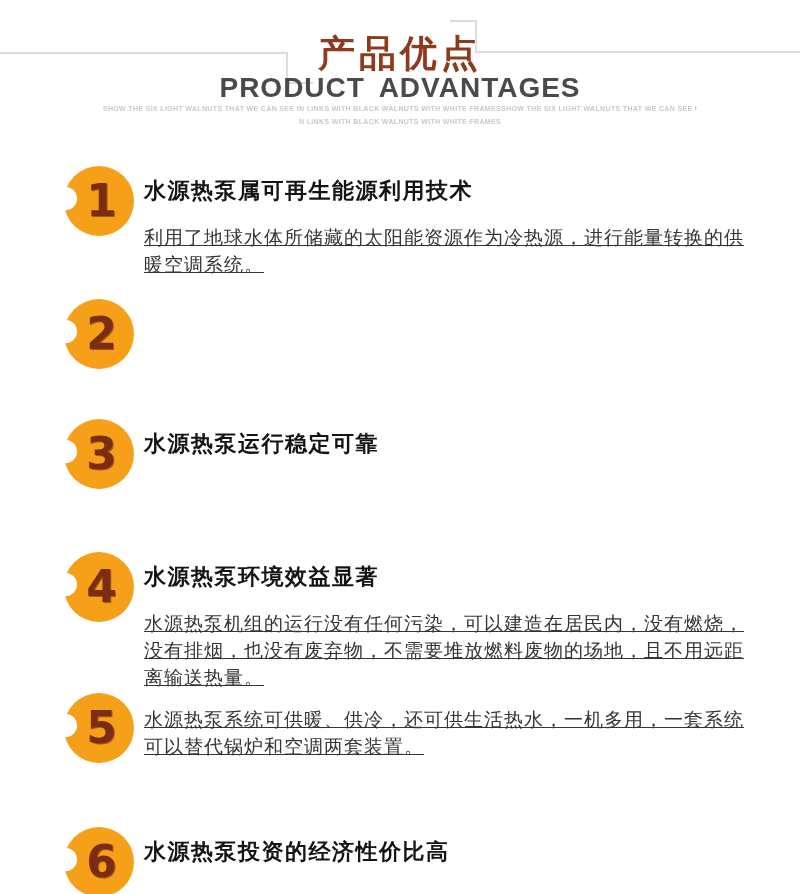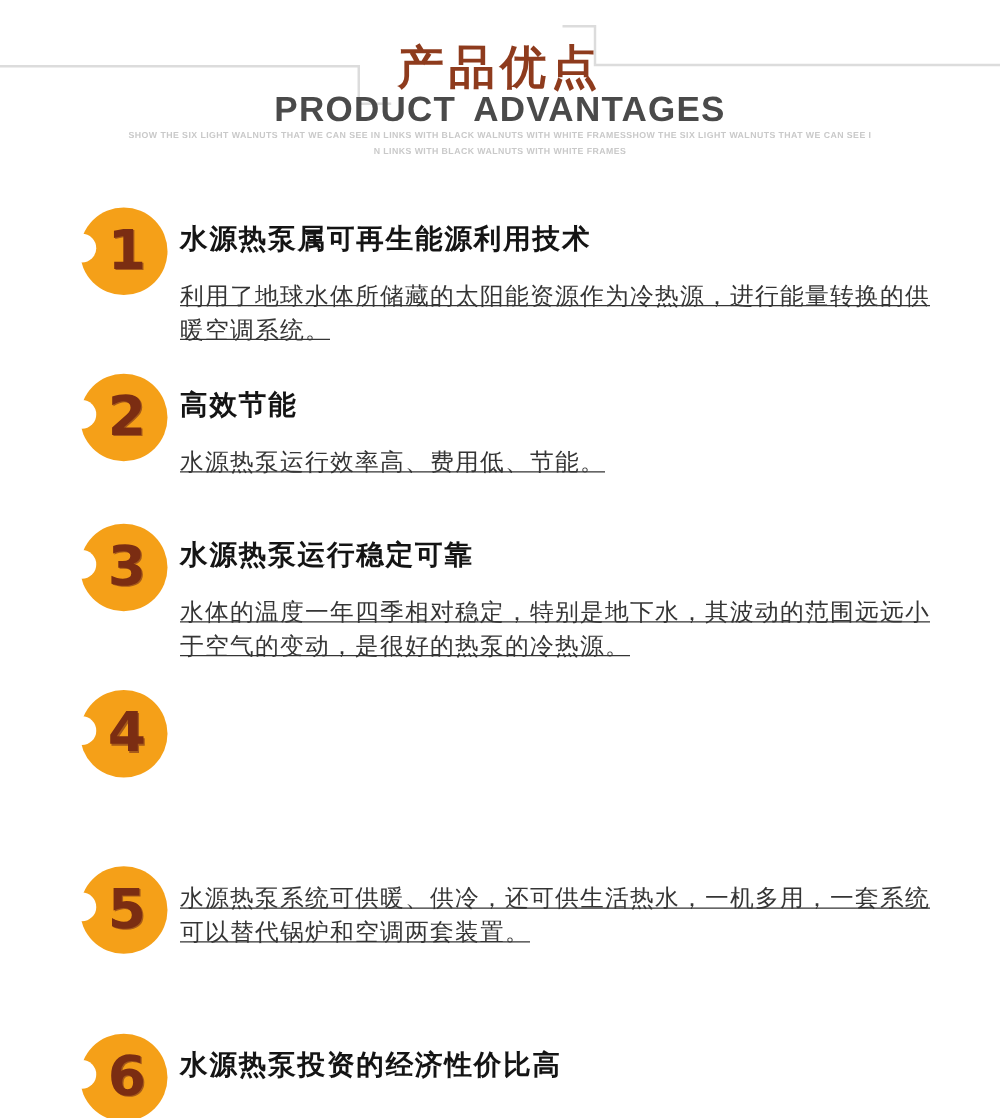--- a/index.html
+++ b/index.html
@@ -154,44 +154,43 @@
       <div class="item-desc">利用了地球水体所储藏的太阳能资源作为冷热源，进行能量转换的供暖空调系统。</div>
     </div>
   </div>
 
   <div class="item item-2">
     <div class="badge">
       <div class="badge-circle">
         <span class="badge-number">2</span>
       </div>
     </div>
-    <div class="item-content">
-      <div class="item-heading">高效节能</div>
-      <div class="item-desc">水源热泵运行效率高、费用低、节能。</div>
-    </div>
   </div>
 
   <div class="item item-3">
     <div class="badge">
       <div class="badge-circle">
         <span class="badge-number">3</span>
       </div>
     </div>
     <div class="item-content">
       <div class="item-heading">水源热泵运行稳定可靠</div>
-      <div class="item-desc">水体的温度一年四季相对稳定，特别是地下水，其波动的范围远远小于空气的变动，是很好的热泵的冷热源。</div>
     </div>
   </div>
 
   <div class="item item-4">
     <div class="badge">
       <div class="badge-circle">
         <span class="badge-number">4</span>
       </div>
     </div>
+    <div class="item-content">
+      <div class="item-heading">水源热泵环境效益显著</div>
+      <div class="item-desc">水源热泵机组的运行没有任何污染，可以建造在居民内，没有燃烧，没有排烟，也没有废弃物，不需要堆放燃料废物的场地，且不用远距离输送热量。</div>
+    </div>
   </div>
 
   <div class="item item-5">
     <div class="badge">
       <div class="badge-circle">
         <span class="badge-number">5</span>
       </div>
     </div>
     <div class="item-content">
       <div class="item-desc">水源热泵系统可供暖、供冷，还可供生活热水，一机多用，一套系统可以替代锅炉和空调两套装置。</div>

